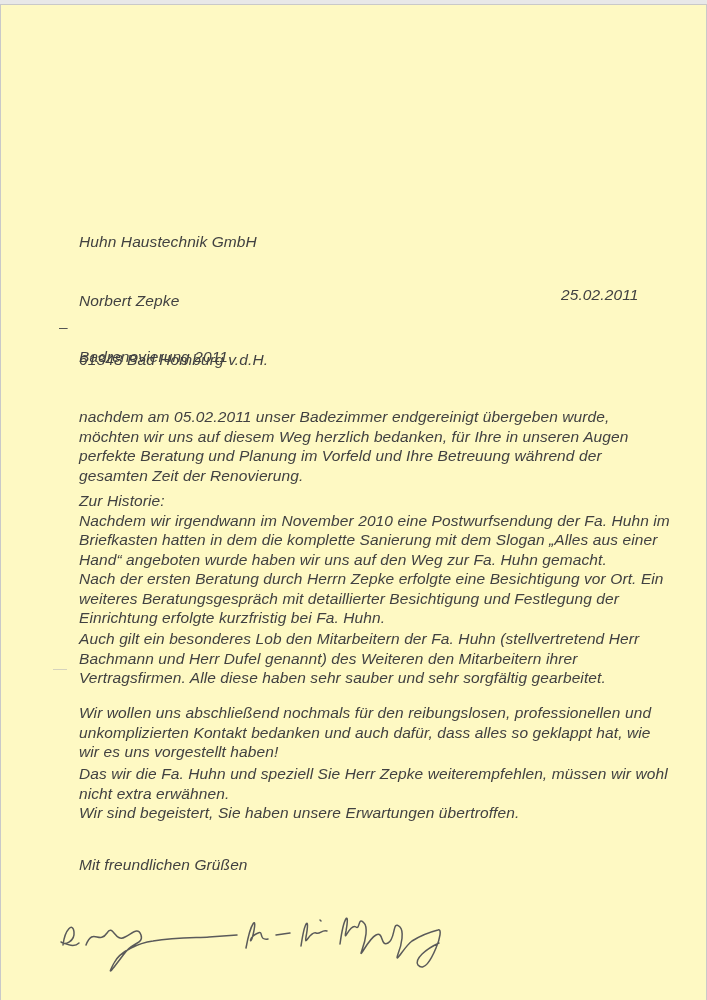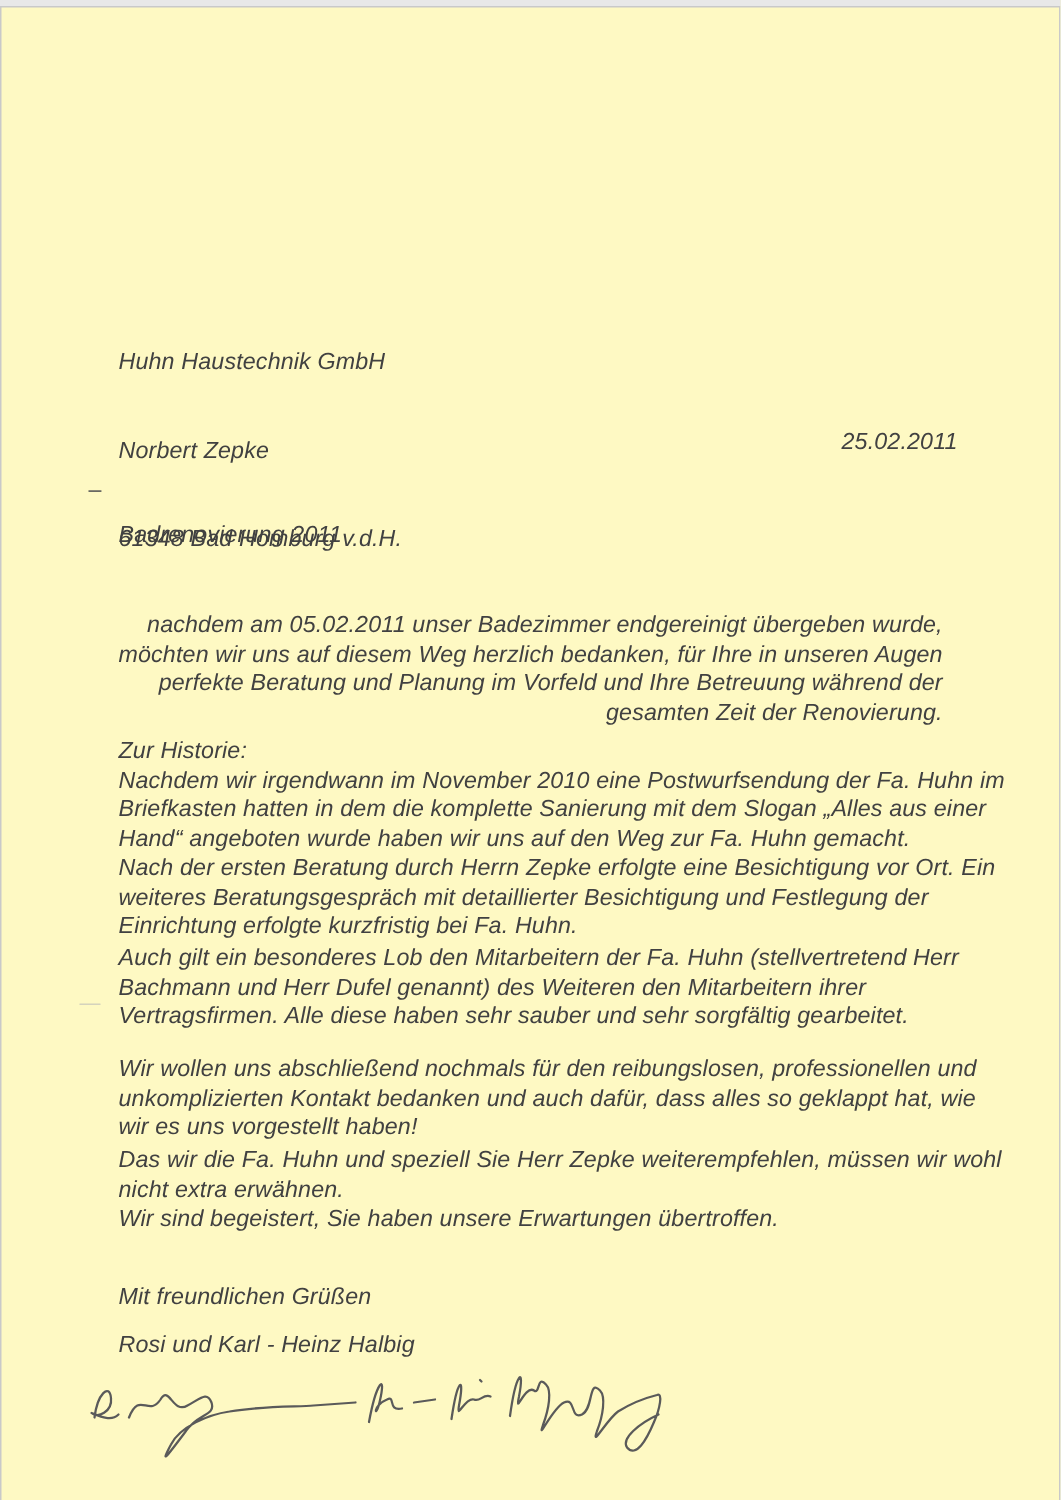--- a/index.html
+++ b/index.html
@@ -25,21 +25,21 @@
     font-size: 15.5px;
     line-height: 19.5px;
     letter-spacing: 0.1px;
   }
   .recipient { left: 78px; top: 188px; }
   .recipient div { height: 20px; }
   .date { left: 560px; top: 280px; }
   .margin-dash { left: 58px; top: 312px; font-style: normal; color: #555; }
   .subject { left: 78px; top: 342px; }
   .salutation { left: 77px; top: 372px; }
-  .para-1 { left: 78px; top: 402px; text-align: right; }
+  .para-1 { left: 78px; top: 402px; }
   .para-2 { left: 78px; top: 486px; }
   .para-3 { left: 78px; top: 624px; }
   .para-4 { left: 78px; top: 698px; }
   .para-5 { left: 78px; top: 759px; }
   .closing { left: 78px; top: 850px; }
   .signed-by { left: 78px; top: 882px; }
   .artifact-dash {
     position: absolute;
     left: 52px; top: 664px;
     width: 14px; height: 1px;
@@ -101,21 +101,20 @@
 wir es uns vorgestellt haben!</div>
 
   <div class="txt para-5">Das wir die Fa. Huhn und speziell Sie Herr Zepke weiterempfehlen, müssen wir wohl
 nicht extra erwähnen.
 Wir sind begeistert, Sie haben unsere Erwartungen übertroffen.</div>
 
   <div class="artifact-dash"></div>
 
   <div class="txt closing">Mit freundlichen Grüßen</div>
 
-  <div class="txt signed-by">Rosi und Karl - Heinz Halbig</div>
 
   <svg class="signature-svg" viewBox="0 0 420 95">
 
     <path d="M14,42 C16,26 24,19 25,29 C26,38 16,43 12,39 C17,41 25,45 30,40"></path>
     <path d="M37,42 C44,24 50,42 58,30 C64,20 66,40 76,34 C84,30 89,24 92,32
              C95,41 83,39 75,51 C63,67 57,75 65,60 C71,48 90,40 104,38
              C128,34 150,35 160,34 L188,32"></path>
 
     <path d="M197,45 C202,18 209,11 204,32 C201,44 199,34 209,30 C215,27 209,38 219,36"></path>
     <path d="M227,32 L241,30"></path>

